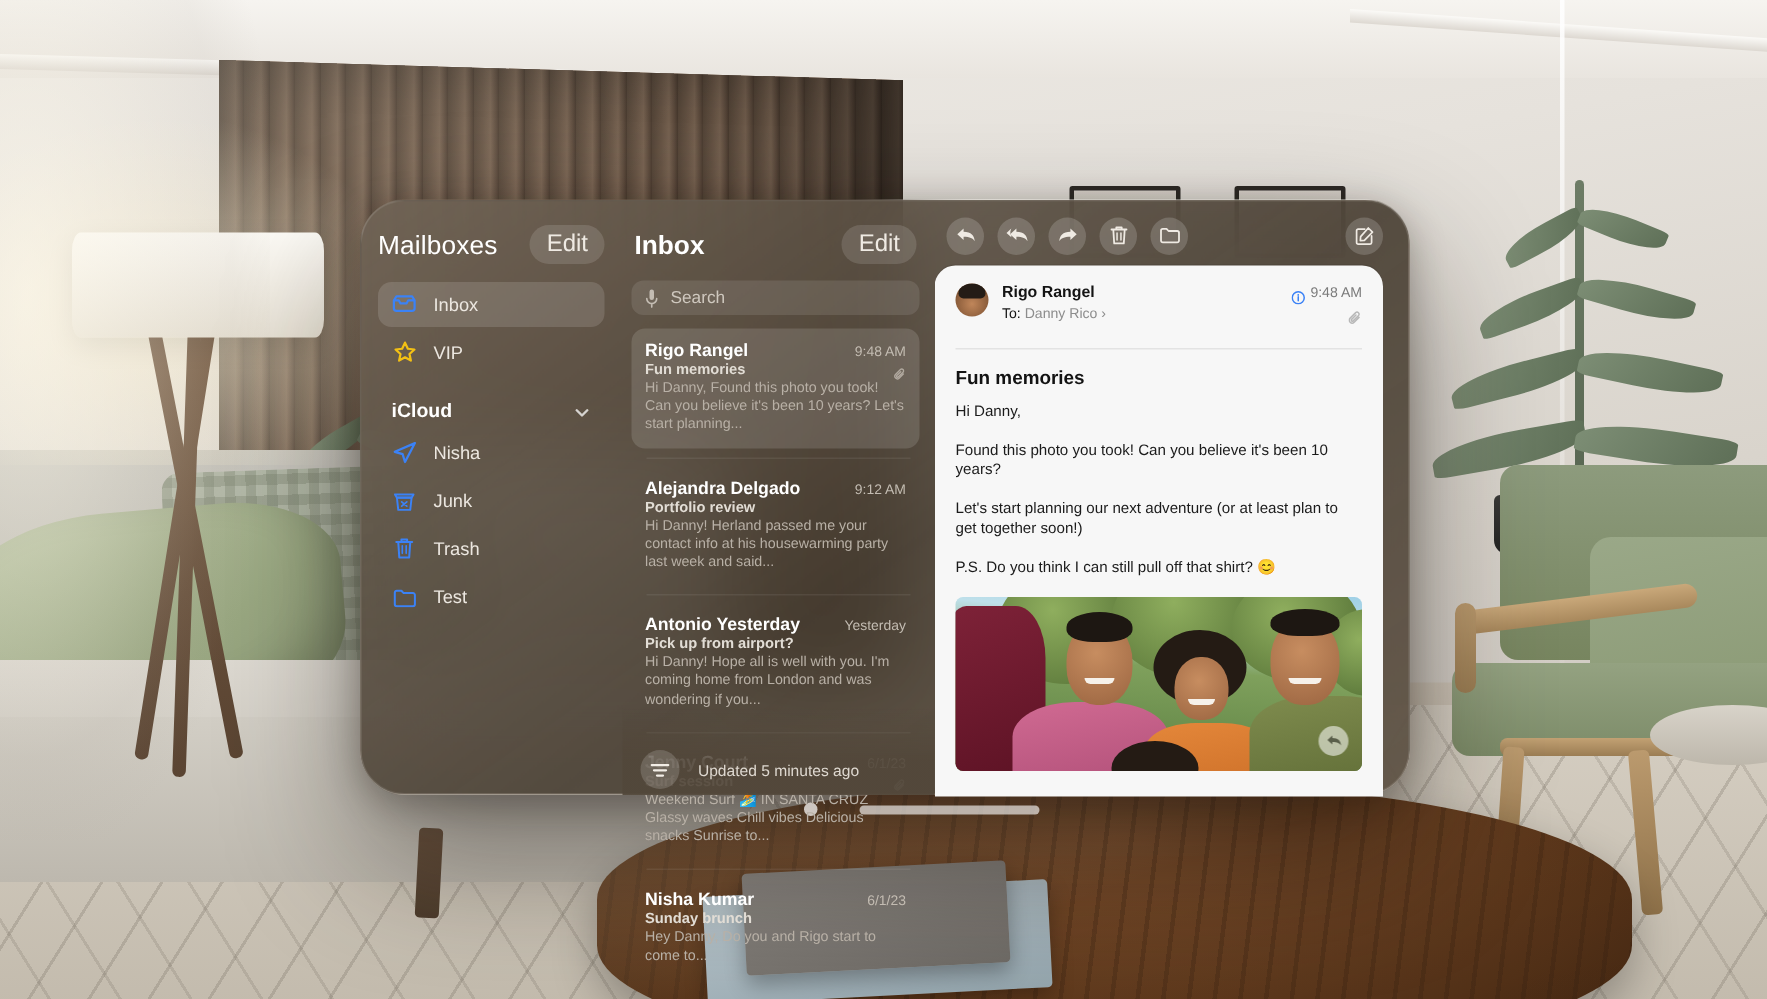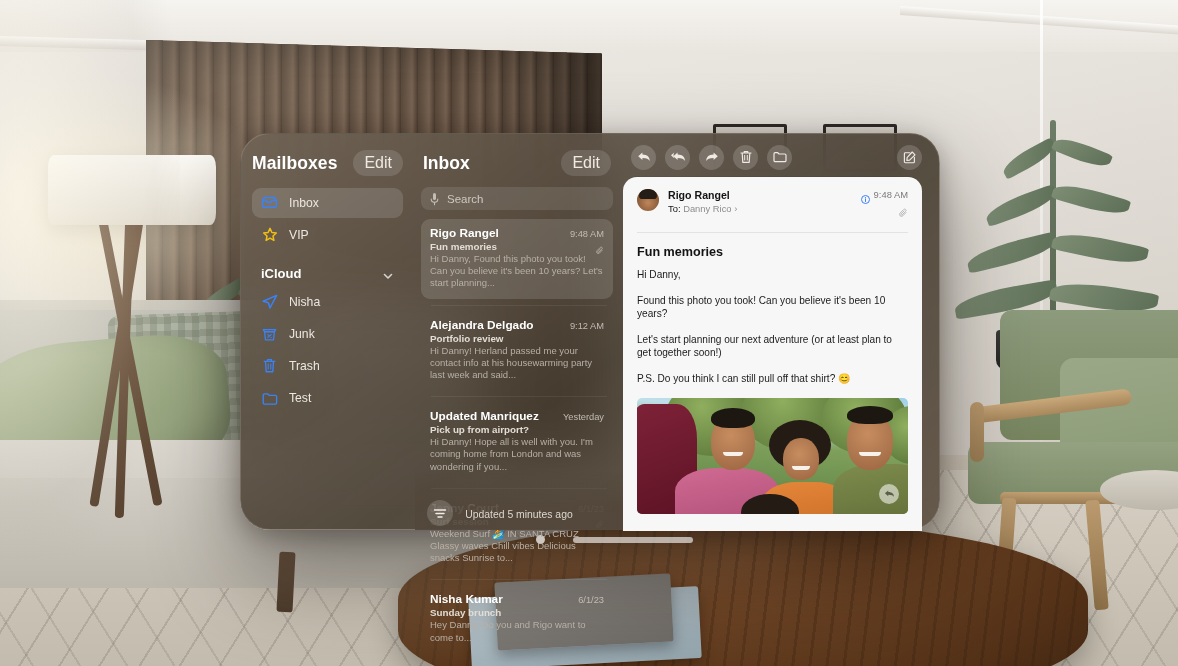--- a/index.html
+++ b/index.html
@@ -237,21 +237,21 @@
     border:0.5px solid rgba(255,255,255,.14);
   }
 
   
   .sidebar {
     position:relative; width:175px; flex:0 0 175px;
     padding:17px 12px 0 12px;
     color:#fff; z-index:2;
   }
   .sb-top { display:flex; align-items:center; justify-content:space-between; margin-bottom:12px; }
-  .sb-title { font-size:17.5px; font-weight:700; letter-spacing:.1px; }
+  .sb-title { font-size:17.5px; font-weight:400; letter-spacing:.1px; }
   .edit-btn {
     background:rgba(255,255,255,.13);
     border-radius:13px; padding:4px 11px;
     font-size:16px; color:#efeae3; font-weight:500;
   }
   .sb-row {
     display:flex; align-items:center; gap:11px;
     height:30px; padding:0 9px; border-radius:9px;
     font-size:12.2px; color:#ece7e0; margin-bottom:2px;
   }
@@ -577,21 +577,21 @@
       <div class="mi-subj-row">
         <span class="mi-subj">Portfolio review</span>
       </div>
       <div class="mi-prev">Hi Danny! Herland passed me your contact info at his housewarming party last week and said...</div>
     </div>
 
     <div class="mi-sep"></div>
 
     <div class="mi">
       <div class="mi-top">
-        <span class="mi-from">Updated Manriquez</span>
+        <span class="mi-from">Antonio Yesterday</span>
         <span class="mi-time">Yesterday</span>
       </div>
       <div class="mi-subj-row">
         <span class="mi-subj">Pick up from airport?</span>
       </div>
       <div class="mi-prev">Hi Danny! Hope all is well with you. I'm coming home from London and was wondering if you...</div>
     </div>
 
     <div class="mi-sep"></div>
 
@@ -614,21 +614,21 @@
     <div class="mi-sep"></div>
 
     <div class="mi">
       <div class="mi-top">
         <span class="mi-from">Nisha Kumar</span>
         <span class="mi-time">6/1/23</span>
       </div>
       <div class="mi-subj-row">
         <span class="mi-subj">Sunday brunch</span>
       </div>
-      <div class="mi-prev">Hey Danny, Do you and Rigo want to come to...</div>
+      <div class="mi-prev">Hey Danny, Do you and Rigo start to come to...</div>
     </div>
 
     <div class="ml-fade"></div>
     <div class="ml-filter">
       <svg width="14" height="11" viewBox="0 0 14 11">
           <path d="M1.5 2h11M3 5.5h8M5 9h4" stroke="#f2ede6" stroke-width="1.5" stroke-linecap="round"></path>
         </svg>
     </div>
     <div class="ml-status">Updated 5 minutes ago</div>
   </div>

